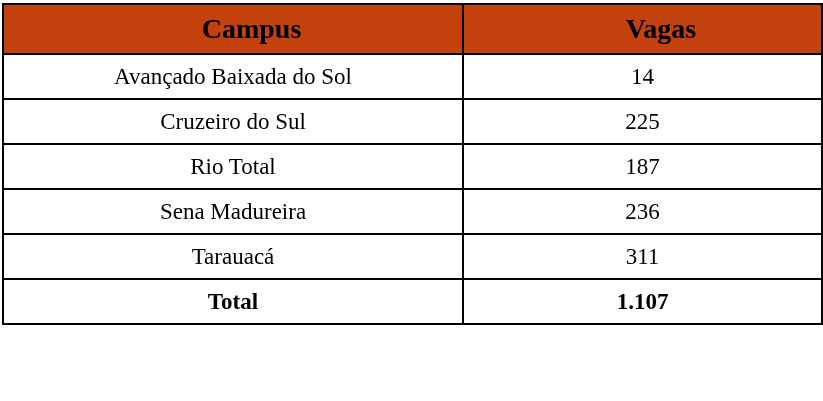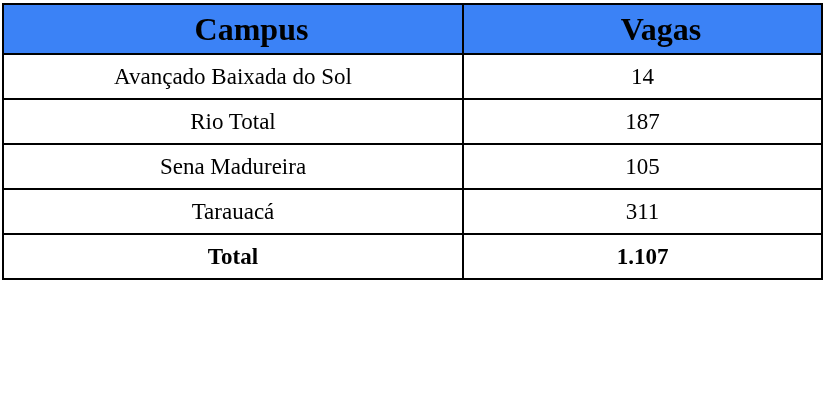--- a/index.html
+++ b/index.html
@@ -35,23 +35,23 @@
     font-family: "Liberation Serif", serif;
     font-size: 23px;
     color: #000000;
     padding: 0;
     height: 44px;
     line-height: 44px;
     white-space: nowrap;
     overflow: hidden;
   }
   table.vagas thead th {
-    background: #3b82f6;
+    background: #c2410c;
     font-weight: bold;
-    font-size: 32px;
+    font-size: 28px;
     height: 48px;
     line-height: 48px;
     padding-left: 37px;
   }
   table.vagas tbody tr td {
     background: #ffffff;
     font-weight: normal;
     height: 43px;
     line-height: 43px;
   }
@@ -74,26 +74,30 @@
         <th>Campus</th>
         <th>Vagas</th>
       </tr>
     </thead>
     <tbody>
       <tr>
         <td>Avançado Baixada do Sol</td>
         <td>14</td>
       </tr>
       <tr>
+        <td>Cruzeiro do Sul</td>
+        <td>225</td>
+      </tr>
+      <tr>
         <td>Rio Total</td>
         <td>187</td>
       </tr>
       <tr>
         <td>Sena Madureira</td>
-        <td>105</td>
+        <td>236</td>
       </tr>
       <tr>
         <td>Tarauacá</td>
         <td>311</td>
       </tr>
       <tr class="total-row">
         <td>Total</td>
         <td>1.107</td>
       </tr>
     </tbody>

